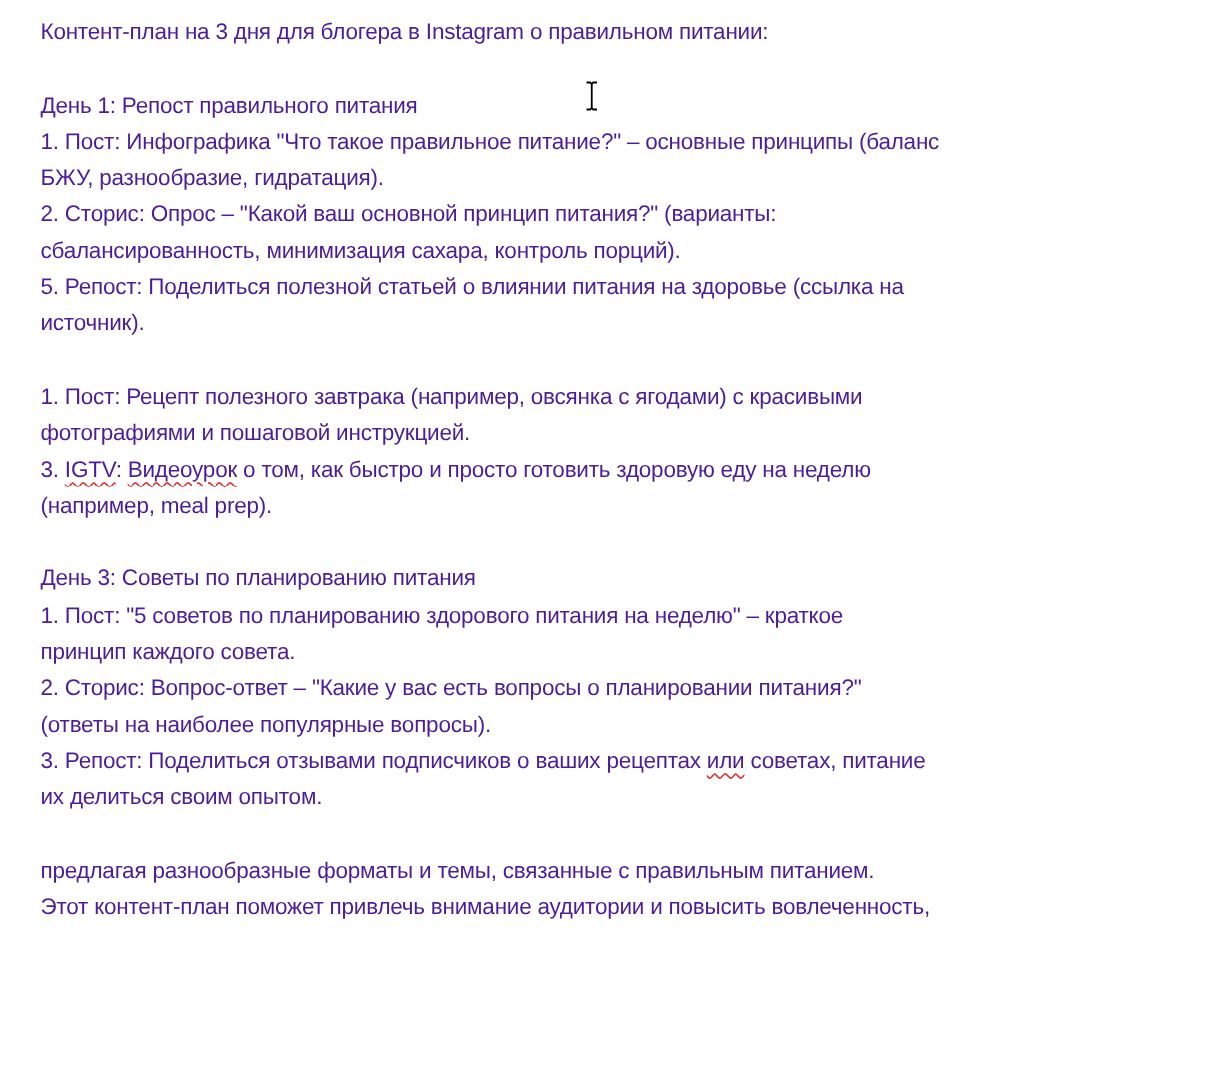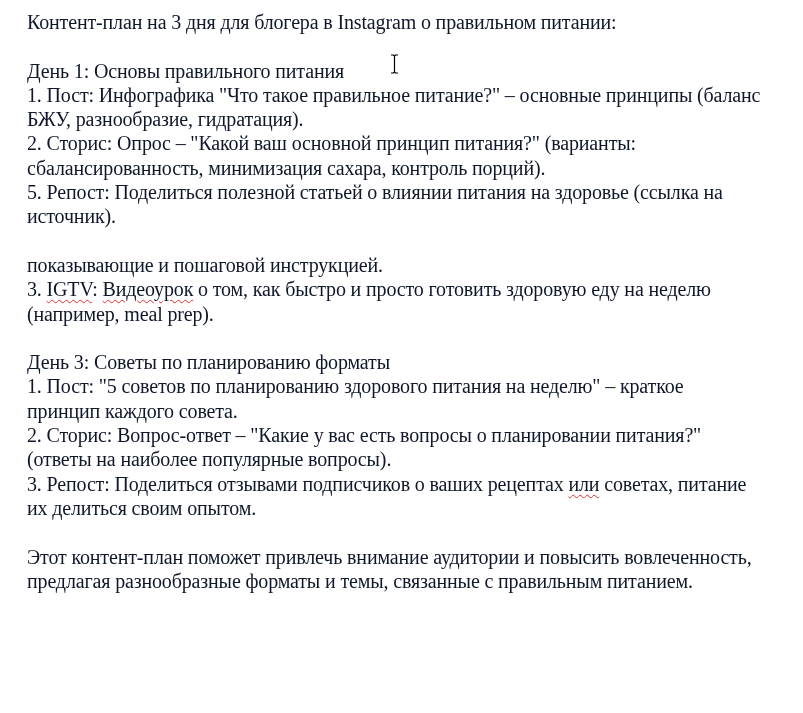--- a/index.html
+++ b/index.html
@@ -11,24 +11,24 @@
       width: 803px;
       height: 713px;
       overflow: hidden;
       position: relative;
     }
     .doc {
       position: absolute;
       left: 27px;
       top: 10px;
       width: 770px;
-      font-family: Liberation Serif, serif;
-      font-size: 20px;
+      font-family: Liberation Sans, sans-serif;
+      font-size: 15px;
       line-height: 24.3px;
-      color: #0f172a;
+      color: #4c1d95;
       letter-spacing: -0.15px;
     }
     .line {
       white-space: nowrap;
       height: 24.3px;
     }
     .blank { height: 24.3px; }
     .spell {
       text-decoration: underline wavy #e03030;
       text-decoration-thickness: 1px;
@@ -43,49 +43,50 @@
     }
   </style>
 </head>
 <body>
 
 <div class="doc">
   <div class="line">Контент-план на 3 дня для блогера в Instagram о правильном питании:</div>
   <div class="blank"></div>
 
   <div>
-    <div class="line">День 1: Основы правильного питания</div>
+    <div class="line">День 1: Репост правильного питания</div>
     <div class="line">1. Пост: Инфографика "Что такое правильное питание?" – основные принципы (баланс</div>
     <div class="line">БЖУ, разнообразие, гидратация).</div>
     <div class="line">2. Сторис: Опрос – "Какой ваш основной принцип питания?" (варианты:</div>
     <div class="line">сбалансированность, минимизация сахара, контроль порций).</div>
     <div class="line">5. Репост: Поделиться полезной статьей о влиянии питания на здоровье (ссылка на</div>
     <div class="line">источник).</div>
   </div>
   <div class="blank"></div>
 
   <div>
-    <div class="line">показывающие и пошаговой инструкцией.</div>
+    <div class="line">1. Пост: Рецепт полезного завтрака (например, овсянка с ягодами) с красивыми</div>
+    <div class="line">фотографиями и пошаговой инструкцией.</div>
     <div class="line"><span>3. </span><span class="spell">IGTV</span><span>: </span><span class="spell">Видеоурок</span><span> о том, как быстро и просто готовить здоровую еду на неделю</span></div>
     <div class="line">(например, meal prep).</div>
   </div>
   <div class="blank"></div>
 
   <div>
-    <div class="line">День 3: Советы по планированию форматы</div>
+    <div class="line">День 3: Советы по планированию питания</div>
     <div class="line">1. Пост: "5 советов по планированию здорового питания на неделю" – краткое</div>
     <div class="line">принцип каждого совета.</div>
     <div class="line">2. Сторис: Вопрос-ответ – "Какие у вас есть вопросы о планировании питания?"</div>
     <div class="line">(ответы на наиболее популярные вопросы).</div>
     <div class="line"><span>3. Репост: Поделиться отзывами подписчиков о ваших рецептах </span><span class="spell">или</span><span> советах, питание</span></div>
     <div class="line">их делиться своим опытом.</div>
   </div>
   <div class="blank"></div>
 
   <div>
+    <div class="line">предлагая разнообразные форматы и темы, связанные с правильным питанием.</div>
     <div class="line">Этот контент-план поможет привлечь внимание аудитории и повысить вовлеченность,</div>
-    <div class="line">предлагая разнообразные форматы и темы, связанные с правильным питанием.</div>
   </div>
 </div>
 
 <svg class="cursor" viewBox="0 0 9 20">
   <path d="M1 1 L3.5 1 L4.5 2 L5.5 1 L8 1 M4.5 2 L4.5 18 M1 19 L3.5 19 L4.5 18 L5.5 19 L8 19" stroke="#000" stroke-width="1.2" fill="none"></path>
 </svg>
 
 </body></html>

